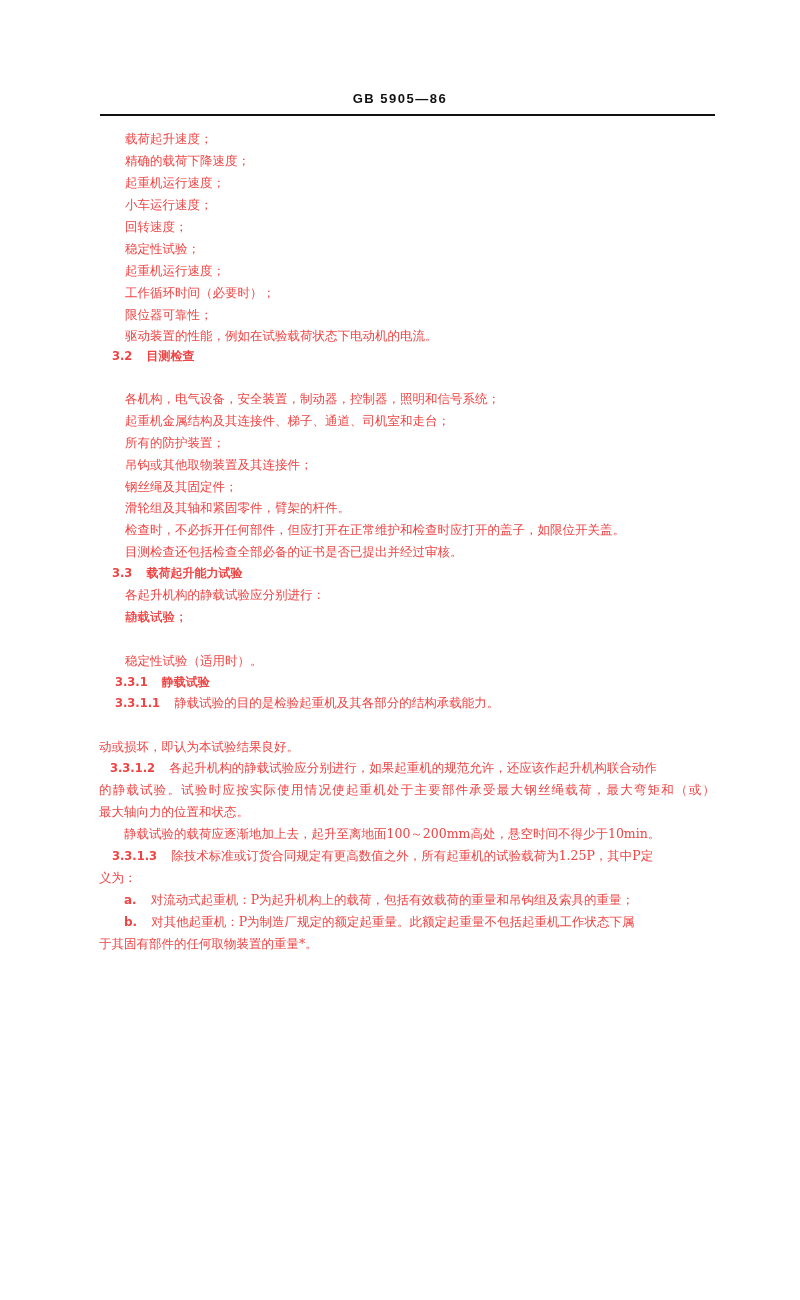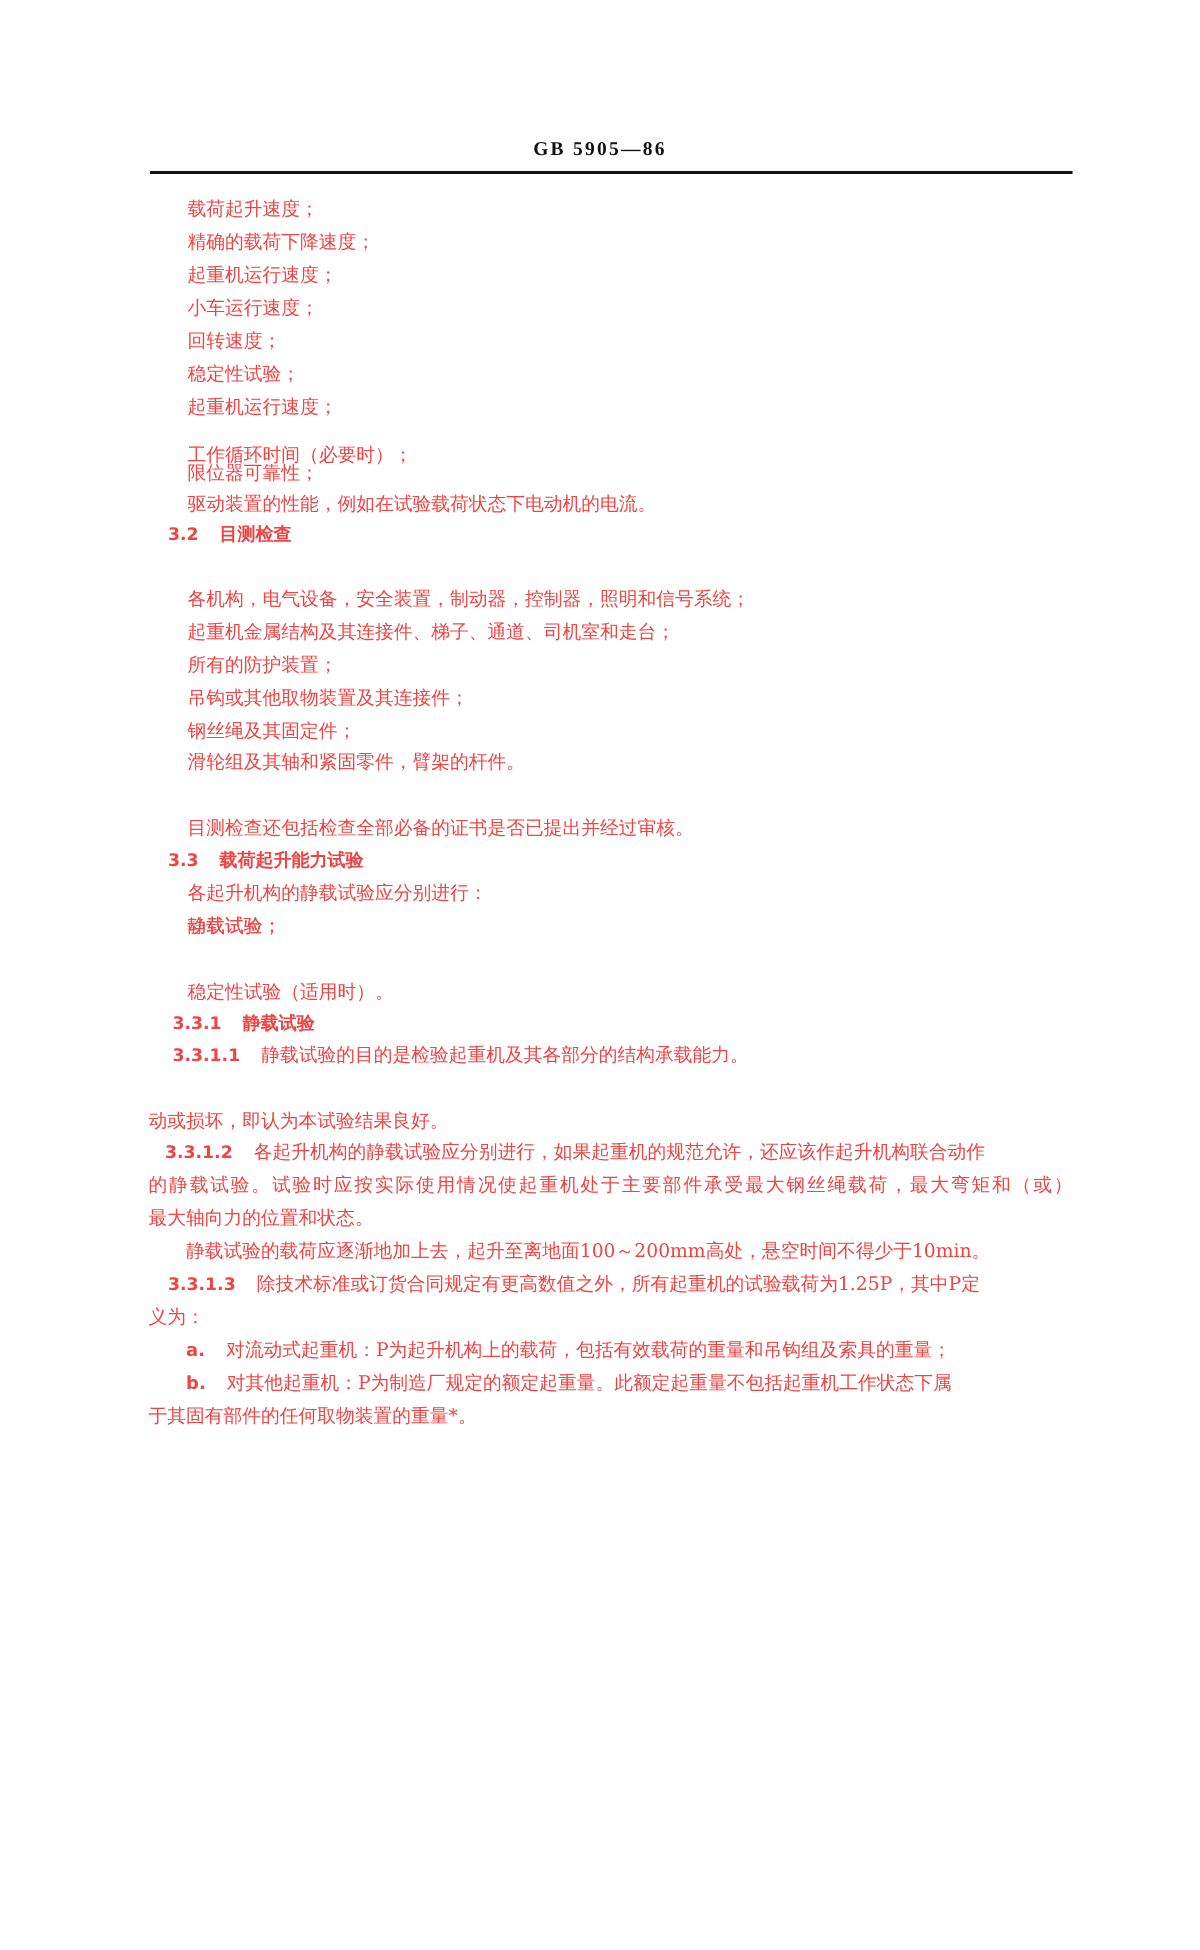--- a/index.html
+++ b/index.html
@@ -1,20 +1,20 @@
 <!DOCTYPE html>
 <html><head>
 <meta charset="utf-8">
 <style>
   html, body { margin:0; padding:0; background:#ffffff; }
   body { width:800px; height:1300px; position:relative; overflow:hidden;
          font-family:"DejaVu Serif","Liberation Serif",serif; color:#1a1a1a; }
   .page { position:absolute; left:0; top:0; width:800px; height:1300px; }
   .hdr { position:absolute; top:91px; left:0; width:800px; text-align:center;
-         font-family:Liberation Serif, serif; font-weight:bold;
+         font-family:Liberation Sans, sans-serif; font-weight:bold;
          font-size:13px; letter-spacing:1.5px; color:#111; }
   .rule { position:absolute; top:114px; left:100px; width:615px; height:2px; background:#111; }
   .line { position:absolute; font-size:12.5px; line-height:16px; white-space:nowrap; color:#ef4444; }
   .ind { left:125px; }
   .cont { left:99px; }
   .h { font-family:"DejaVu Sans","Liberation Sans",sans-serif; font-weight:bold; font-size:12px; }
   .num { font-family:"DejaVu Sans","Liberation Sans",sans-serif; font-weight:bold; font-size:11.5px; margin-right:14px; }
   .just { width:600px; text-align:justify; text-align-last:justify; white-space:normal; }
 </style>
 </head>
@@ -24,33 +24,34 @@
   <div class="hdr">GB 5905—86</div>
   <div class="rule"></div>
 
   <div class="line ind" style="top:131px">载荷起升速度；</div>
   <div class="line ind" style="top:153px">精确的载荷下降速度；</div>
   <div class="line ind" style="top:175px">起重机运行速度；</div>
   <div class="line ind" style="top:197px">小车运行速度；</div>
   <div class="line ind" style="top:219px">回转速度；</div>
   <div class="line ind" style="top:241px">稳定性试验；</div>
   <div class="line ind" style="top:263px">起重机运行速度；</div>
-  <div class="line ind" style="top:295px">工作循环时间（必要时）；</div>
+  <div class="line ind" style="top:285px">工作循环时间（必要时）；</div>
   <div class="line ind" style="top:307px">限位器可靠性；</div>
   <div class="line ind" style="top:328px">驱动装置的性能，例如在试验载荷状态下电动机的电流。</div>
 
   <div class="line h" style="top:348px;left:112px">
     <span class="num">3.2</span><span>目测检查</span>
   </div>
   <div class="line ind" style="top:391px">各机构，电气设备，安全装置，制动器，控制器，照明和信号系统；</div>
   <div class="line ind" style="top:413px">起重机金属结构及其连接件、梯子、通道、司机室和走台；</div>
   <div class="line ind" style="top:435px">所有的防护装置；</div>
   <div class="line ind" style="top:457px">吊钩或其他取物装置及其连接件；</div>
   <div class="line ind" style="top:479px">钢丝绳及其固定件；</div>
   <div class="line ind" style="top:500px">滑轮组及其轴和紧固零件，臂架的杆件。</div>
+  <div class="line ind" style="top:522px">检查时，不必拆开任何部件，但应打开在正常维护和检查时应打开的盖子，如限位开关盖。</div>
   <div class="line ind" style="top:544px">目测检查还包括检查全部必备的证书是否已提出并经过审核。</div>
 
   <div class="line h" style="top:565px;left:112px">
     <span class="num">3.3</span><span>载荷起升能力试验</span>
   </div>
   <div class="line ind" style="top:587px">各起升机构的静载试验应分别进行：</div>
   <div class="line ind" style="top:609px">静载试验；</div>
   <div class="line ind" style="top:609px">动载试验；</div>
   <div class="line ind" style="top:653px">稳定性试验（适用时）。</div>
 

